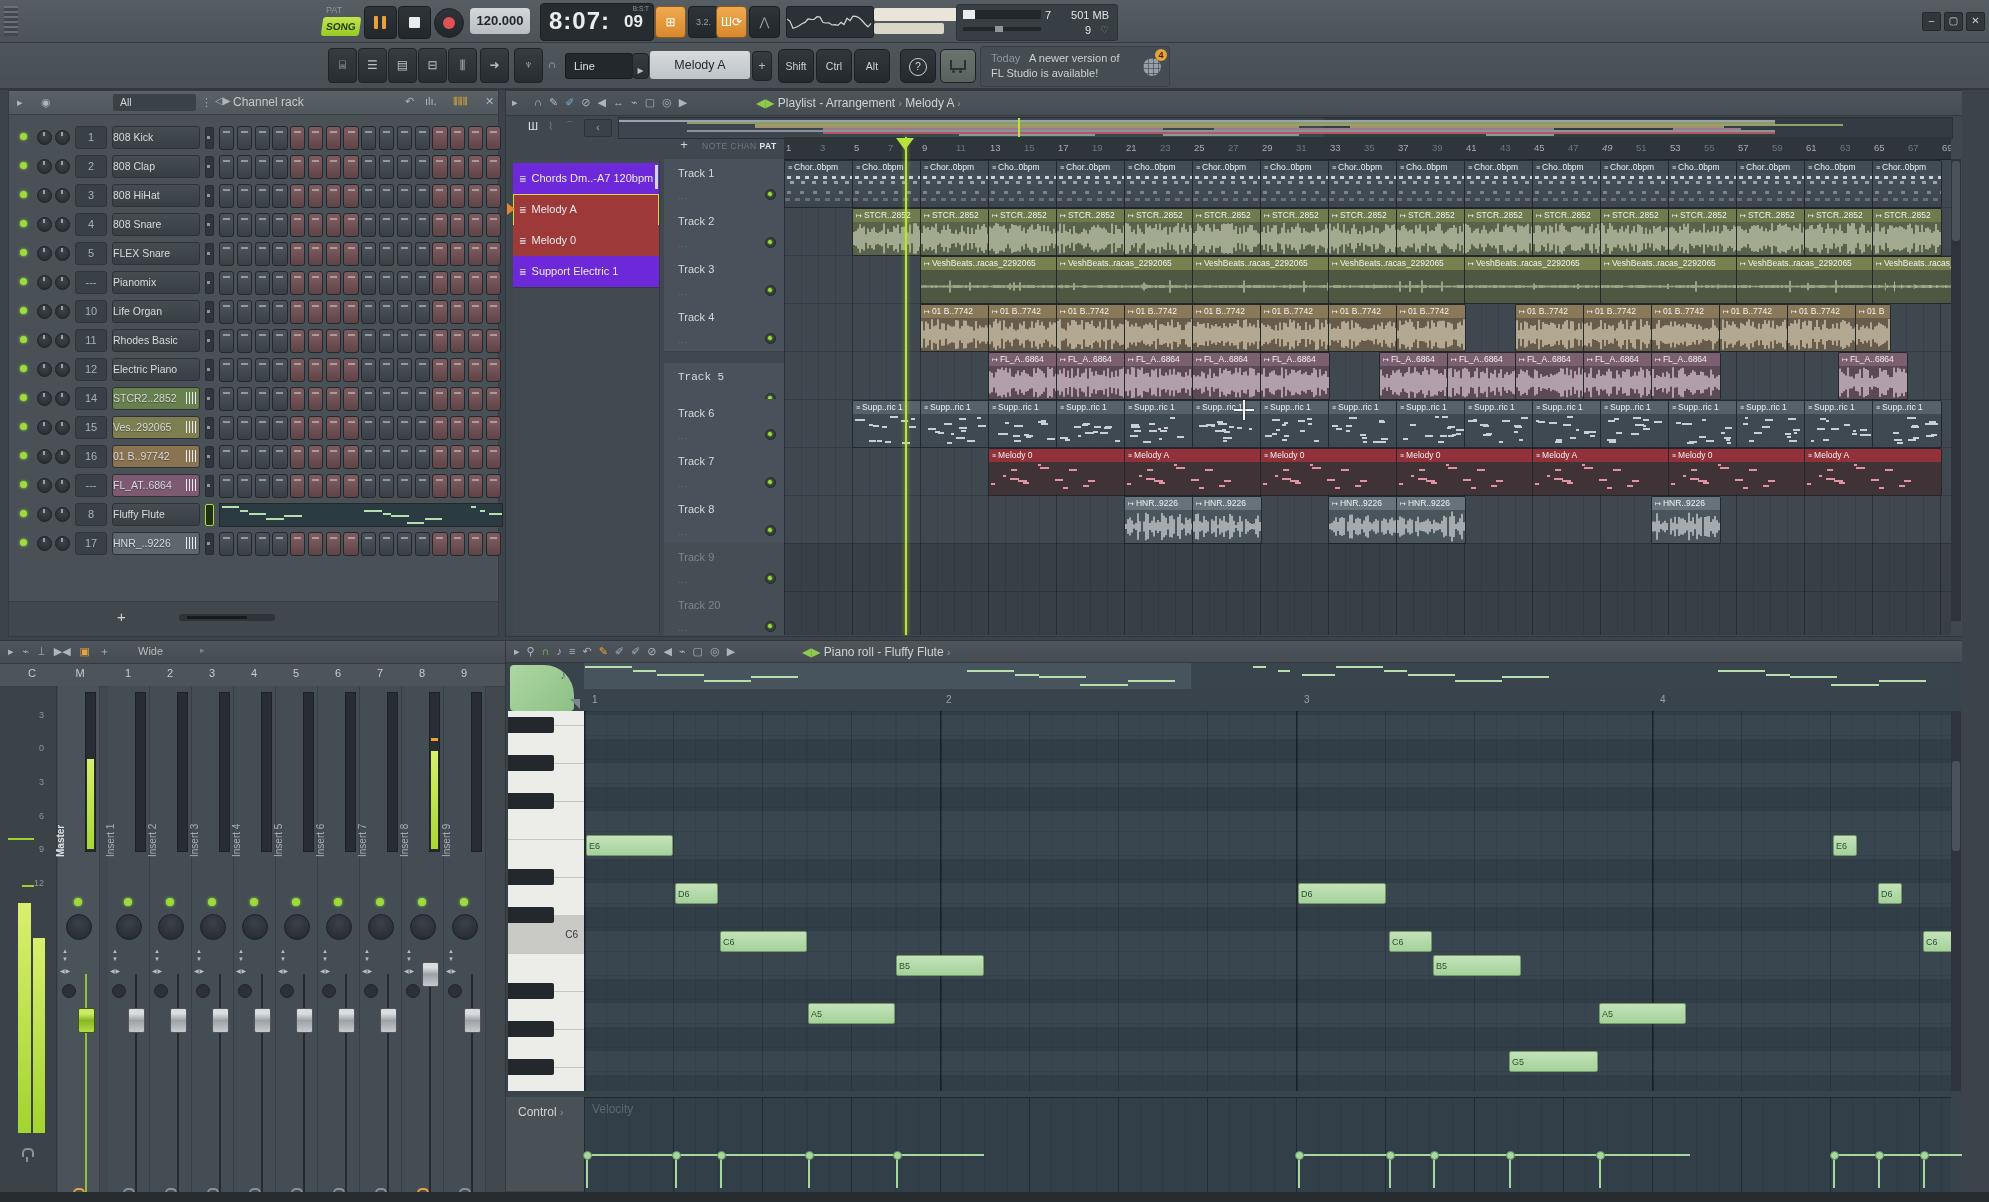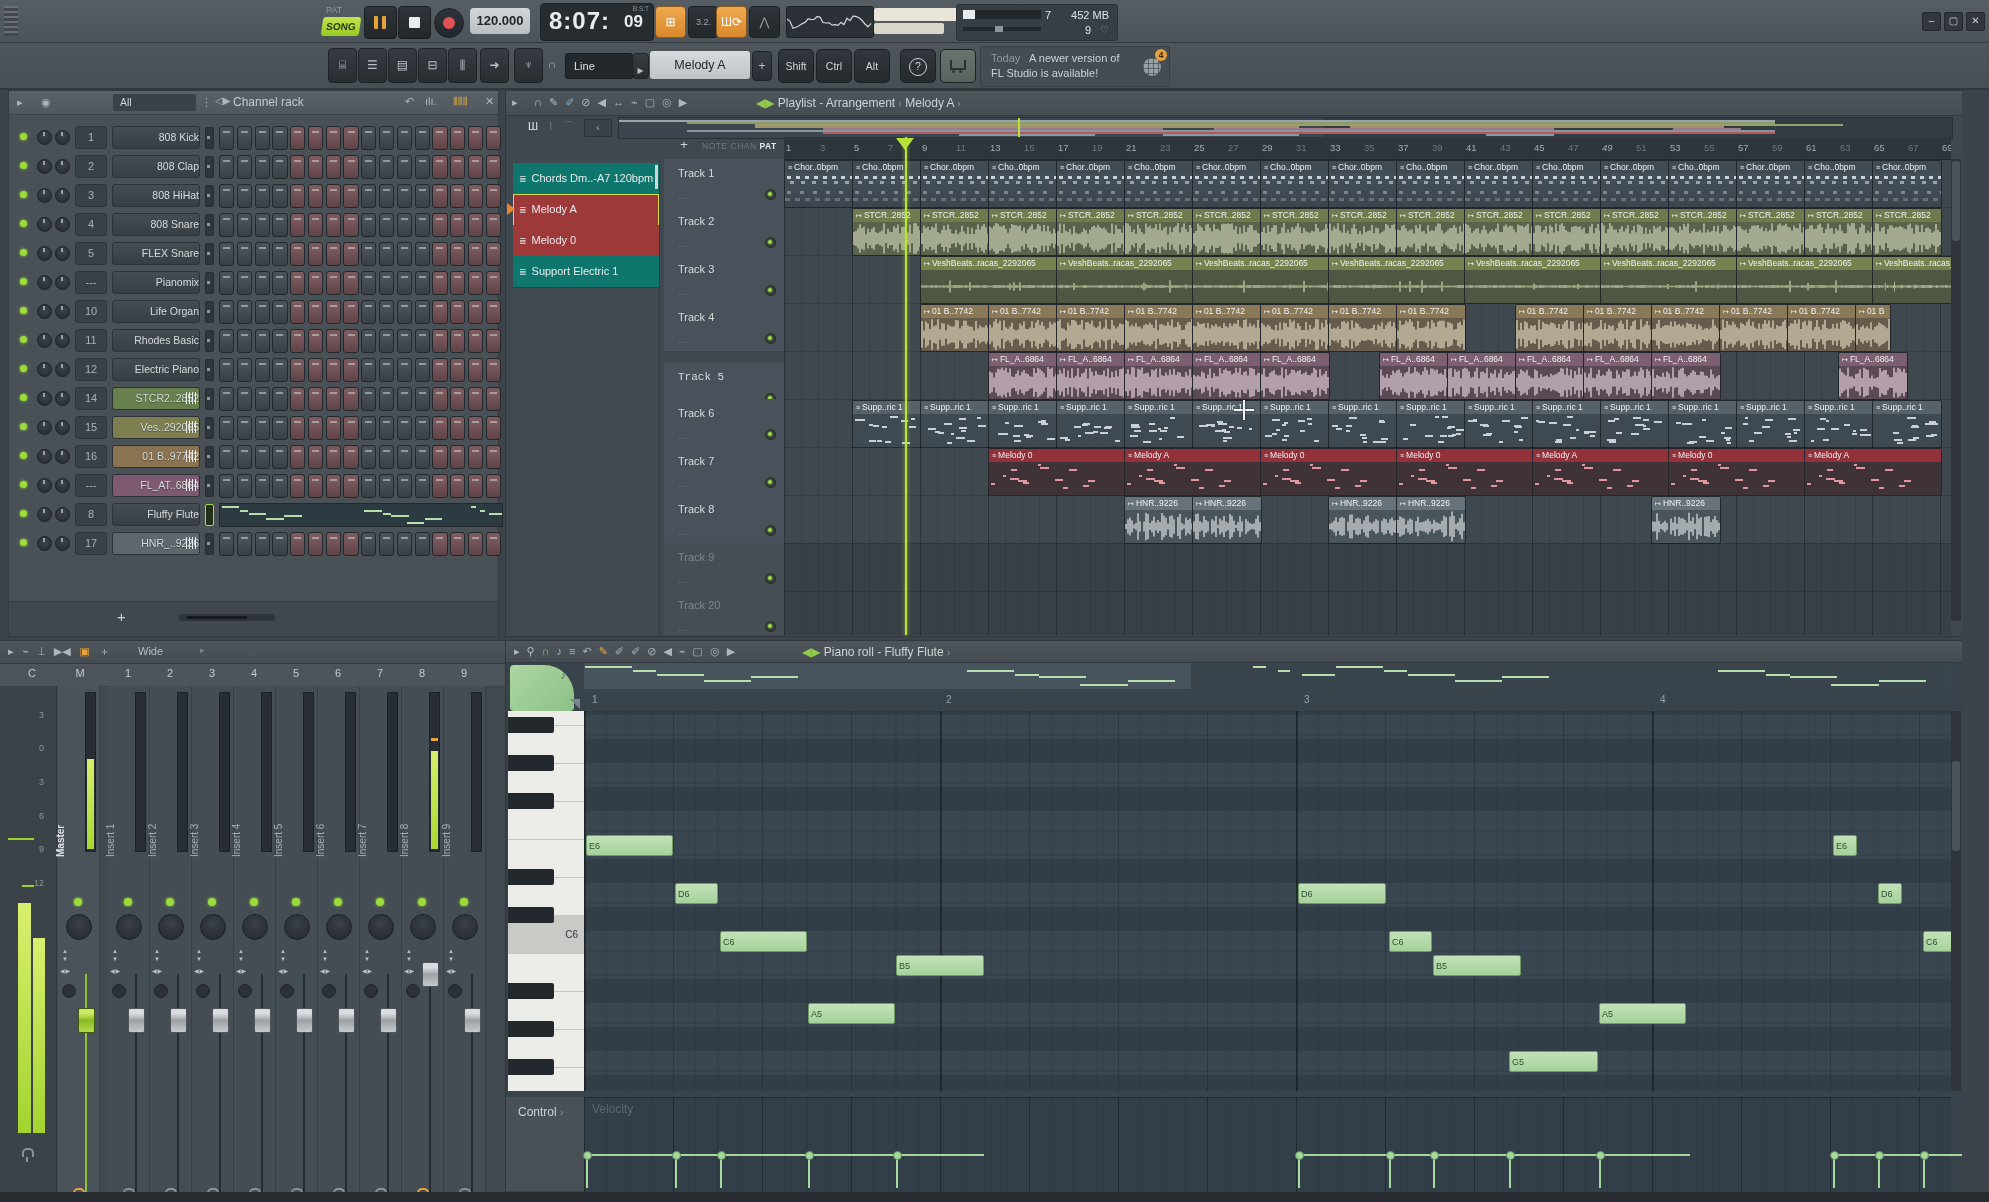--- a/index.html
+++ b/index.html
@@ -87,21 +87,21 @@
   #rack-spk{position:absolute;left:206px;top:4px;font-size:10px;color:#aeb6bb;}
   .rack-hicon{position:absolute;top:4px;font-size:11px;color:#aeb6bb;}
   #chanrows{position:absolute;left:0;top:26px;width:100%;height:480px;}
   .chrow{position:absolute;left:0;width:100%;height:29px;}
   .chled{position:absolute;left:11px;top:10px;width:7px;height:7px;border-radius:50%;background:#9ddc3a;box-shadow:0 0 3px #9ddc3a;}
   .chknob{position:absolute;top:7px;width:13px;height:13px;border-radius:50%;background:radial-gradient(circle at 50% 35%,#3e454b,#24292d);border:1px solid #1d2226;}
   .chknob:after{content:"";position:absolute;left:5px;top:1px;width:2px;height:4px;background:#9aa2a8;}
   .chnum{position:absolute;left:66px;top:3px;width:30px;height:21px;background:#3a4146;border:1px solid #2e343a;border-radius:3px;
      font-size:11px;color:#a8b0b6;text-align:center;line-height:21px;}
   .chname{position:absolute;left:103px;top:3px;width:86px;height:21px;background:linear-gradient(#454c52,#383f44);
-     border:1px solid #2c3237;border-radius:3px;font-size:10.5px;color:#d6dadc;text-align:right;line-height:21px;}
+     border:1px solid #2c3237;border-radius:3px;font-size:10.5px;color:#d6dadc;text-align:left;line-height:21px;}
   .chname .wv{position:absolute;right:3px;top:4px;width:10px;height:12px;
      background:repeating-linear-gradient(90deg,#e8ecee 0 1px,transparent 1px 3px);}
   .chslot{position:absolute;left:196px;top:4px;width:7px;height:20px;background:#30373c;border:1px solid #272d32;border-radius:2px;}
   .chslot i{position:absolute;left:1px;top:8px;width:3px;height:3px;background:#8e969b;}
   .chslot.sel{border:1px solid #a5dc3c;background:#223015;}
   .chsteps{position:absolute;left:210px;top:3px;width:282px;height:22px;display:flex;gap:2.6px;}
   .cell{width:15px;height:22px;border-radius:3px;border:1px solid #23282c;}
   .cell.g{background:linear-gradient(#495057 30%,#383f45);}
   .cell.r{background:linear-gradient(#7a585c 30%,#5e4347);}
   .cell i{display:block;margin:4px auto 0;width:7px;height:2px;background:rgba(205,212,216,.55);}
@@ -148,21 +148,21 @@
   .clip-head .cic{font-size:7px;margin-right:2px;color:#f2f4f5;}
   .clip-body{position:absolute;left:0;top:13px;width:100%;height:33px;}
   .clip-body svg{display:block;width:100%;height:100%;}
   .pdash{position:absolute;height:2px;}
   #playhead{position:absolute;left:399px;top:46px;width:2px;height:498px;background:#b7e33b;box-shadow:0 0 4px rgba(183,227,59,.8);}
   #pl-marker{position:absolute;left:390px;top:47px;width:0;height:0;border-left:9px solid transparent;border-right:9px solid transparent;border-top:12px solid #b7e33b;}
   #picker{position:absolute;left:7px;top:68px;width:146px;height:476px;background:#424a51;border-right:1px solid #343b41;}
   .pick-item{position:absolute;left:0;width:146px;height:31px;border-bottom:1px solid #333a40;font-size:11px;color:#e9ebed;line-height:31px;}
   .pick-item .pic{margin:0 5px 0 6px;font-size:9px;color:#dfe3e5;}
   .pick-item.red{background:#9d3939;}
-  .pick-item.gray{background:#0f766e;}
+  .pick-item.gray{background:#6d28d9;}
   .pick-item.sel{outline:1px solid #d8d84a;outline-offset:-1px;}
   .pick-arrow{position:absolute;left:-6px;top:9px;width:0;height:0;border-top:6px solid transparent;border-bottom:6px solid transparent;border-left:8px solid #e8842c;}
   .pick-scroll{position:absolute;right:1px;top:2px;width:3px;height:24px;background:#d2d6d9;}
   #pl-vscroll{position:absolute;right:2px;top:68px;width:10px;height:462px;background:#2e343a;}
   #pl-vscroll i{position:absolute;left:1px;top:2px;width:8px;height:80px;background:#4a525a;border-radius:3px;}
   
   #proll{left:505px;top:640px;width:1457px;height:562px;background:#39434b;border:1px solid #31373c;}
   #pr-head{position:absolute;left:0;top:0;width:100%;height:21px;background:linear-gradient(#4e555b,#454c52);border-bottom:1px solid #343a3f;}
   #pr-title{position:absolute;left:296px;top:4px;font-size:12px;color:#ced3d6;}
   #pr-icons{position:absolute;left:8px;top:3px;display:flex;gap:7px;}
@@ -278,21 +278,21 @@
         </svg>
     </div>
     <div id="hintbars" class="abs" style="left:874px;top:8px;width:100px;height:30px">
       <div class="b1"></div>
       <div class="b2"></div>
     </div>
     <div id="memory" class="abs">
       <div class="bar1"></div>
         <div class="fill1"></div>
       <div class="v1">7</div>
-      <div class="v2">452 MB</div>
+      <div class="v2">501 MB</div>
       <div class="bar2"></div>
         <div class="th2"></div>
       <div class="v3">9</div>
       <div class="heart">♡</div>
     </div>
     <div id="winbtns" class="abs">
       <div>–</div>
       <div>▢</div>
       <div>✕</div>
     </div>

